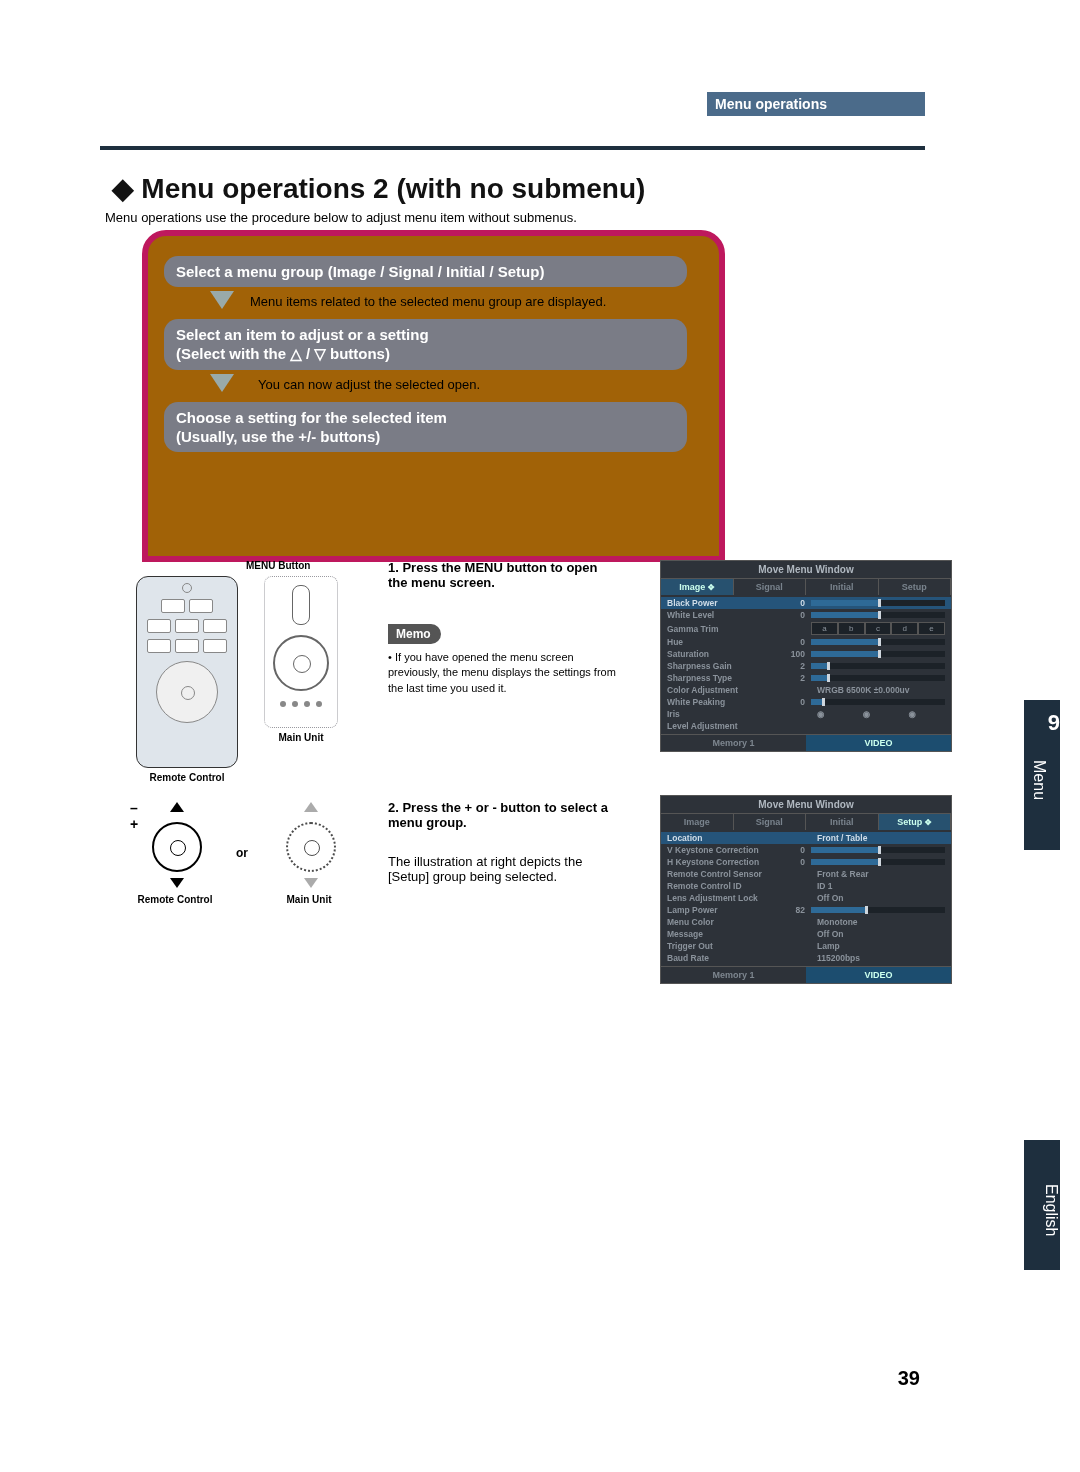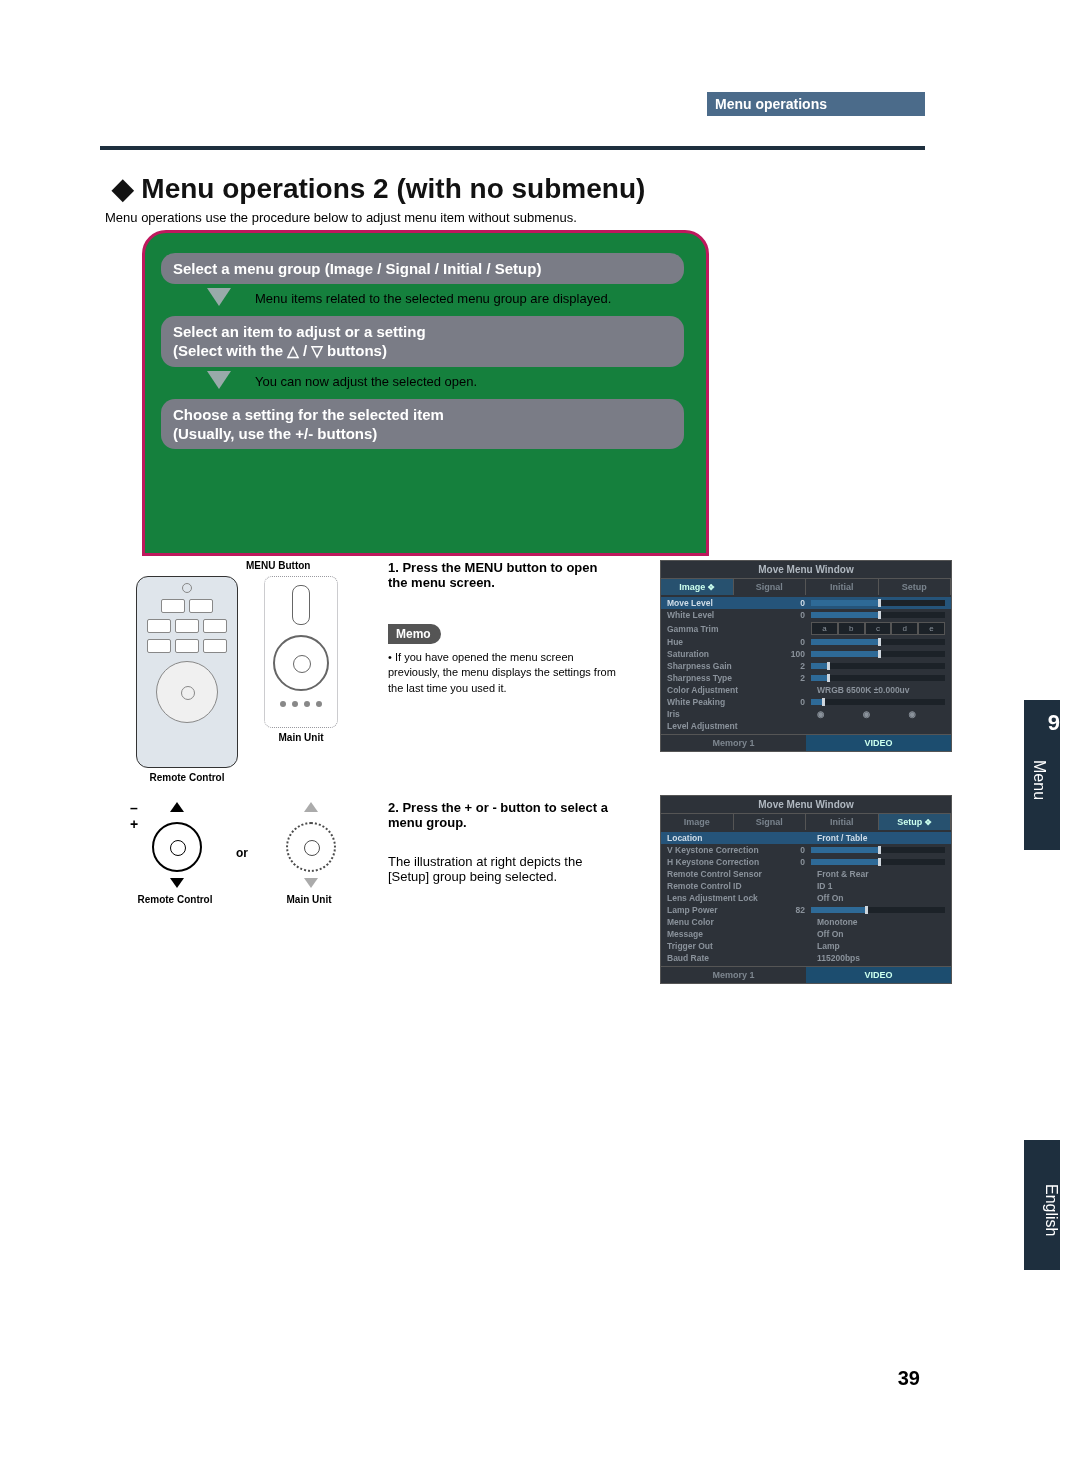--- a/index.html
+++ b/index.html
@@ -2,21 +2,21 @@
 <html><head>
 <meta charset="utf-8">
 <style>
 body{margin:0;background:#f5f5f5;font-family:Arial,Helvetica,sans-serif;color:#000}
 .page{width:1080px;height:1472px;margin:0 auto;background:#fff;position:relative;overflow:hidden}
 .body-area{position:absolute;left:0;top:60px;right:0;bottom:0}
 .top-bar{position:absolute;right:155px;top:32px;width:210px;height:24px;background:#4b6b8a;color:#fff;font-weight:bold;font-size:14px;display:flex;align-items:center;padding-left:8px}
 .rule{position:absolute;left:100px;right:155px;top:86px;height:4px;background:#1e2f3e}
 .title{position:absolute;left:112px;top:112px;font-weight:bold;font-size:28px;color:#121212}
 .intro{position:absolute;left:105px;top:150px;font-size:13px}
-.flowbox{position:absolute;left:142px;top:170px;width:555px;height:310px;border:3px solid #be185d;border-top-left-radius:24px;border-top-right-radius:24px;background:#15803d;padding:10px 6px 0 0}
+.flowbox{position:absolute;left:142px;top:170px;width:555px;height:310px;border:6px solid #be185d;border-top-left-radius:24px;border-top-right-radius:24px;background:#a16207;padding:10px 16px 0 0}
 .pill{margin:10px 16px 0 16px;background:#7a7c86;color:#fff;font-weight:bold;font-size:15px;border-radius:14px;padding:7px 12px}
 .pill .sub{display:block;margin-top:2px}
 .flow-note{margin:6px 0 0 90px;font-size:13px}
 .arrow-down{width:0;height:0;border-left:12px solid transparent;border-right:12px solid transparent;border-top:18px solid #9aa;margin:4px 0 0 62px}
 .block{position:absolute}
 .remote-fig{width:100px;height:190px;border:1px solid #333;border-radius:12px;background:#dfe5eb;position:relative}
 .remote-fig .row{display:flex;gap:4px;justify-content:center;margin-top:6px}
 .smbtn{width:22px;height:12px;border:1px solid #888;border-radius:2px;background:#fff}
 .remote-fig .pad{width:60px;height:60px;border:1px solid #888;border-radius:50%;margin:8px auto;position:relative;background:#f0f0f0}
 .remote-fig .pad::before{content:"";position:absolute;left:24px;top:24px;width:12px;height:12px;border:1px solid #888;border-radius:50%}
@@ -84,21 +84,21 @@
     <span>Menu operations 2 (with no submenu)</span>
   </div>
   <div class="intro">Menu operations use the procedure below to adjust menu item without submenus.</div>
 
   <div class="flowbox">
     <div class="pill">
       <span>Select a menu group (Image / Signal / Initial / Setup)</span>
     </div>
     <div style="display:flex;align-items:center">
       <div class="arrow-down"></div>
-      <div class="flow-note" style="margin-left:24px">Menu items related to the selected menu group are displayed.</div>
+      <div class="flow-note" style="margin-left:16px">Menu items related to the selected menu group are displayed.</div>
     </div>
     <div class="pill">
       <span>Select an item to adjust or a setting</span>
       <span class="sub">
         <span>(Select with the </span>△<span> / </span>▽<span> buttons)</span>
       </span>
     </div>
     <div style="display:flex;align-items:center">
       <div class="arrow-down"></div>
       <div class="flow-note" style="margin-left:24px">You can now adjust the selected open.</div>
@@ -159,21 +159,21 @@
   <div class="osd" id="osd1" style="left:660px;top:500px">
         <div class="title">Move Menu Window</div>
         <div class="tabs">
           <div class="act">Image <span style="font-size:8px">✥</span></div>
           <div class="">Signal</div>
           <div class="">Initial</div>
           <div class="">Setup</div>
         </div>
         <div class="rows">
           <div class="row sel">
-            <div class="lab">Move Level</div>
+            <div class="lab">Black Power</div>
             <div class="val">0</div>
             <div class="slider">
               <div class="fill" style="width:50%"></div>
               <div class="tick" style="left:50%"></div>
             </div>
           </div>
           <div class="row">
             <div class="lab">White Level</div>
             <div class="val">0</div>
             <div class="slider">

